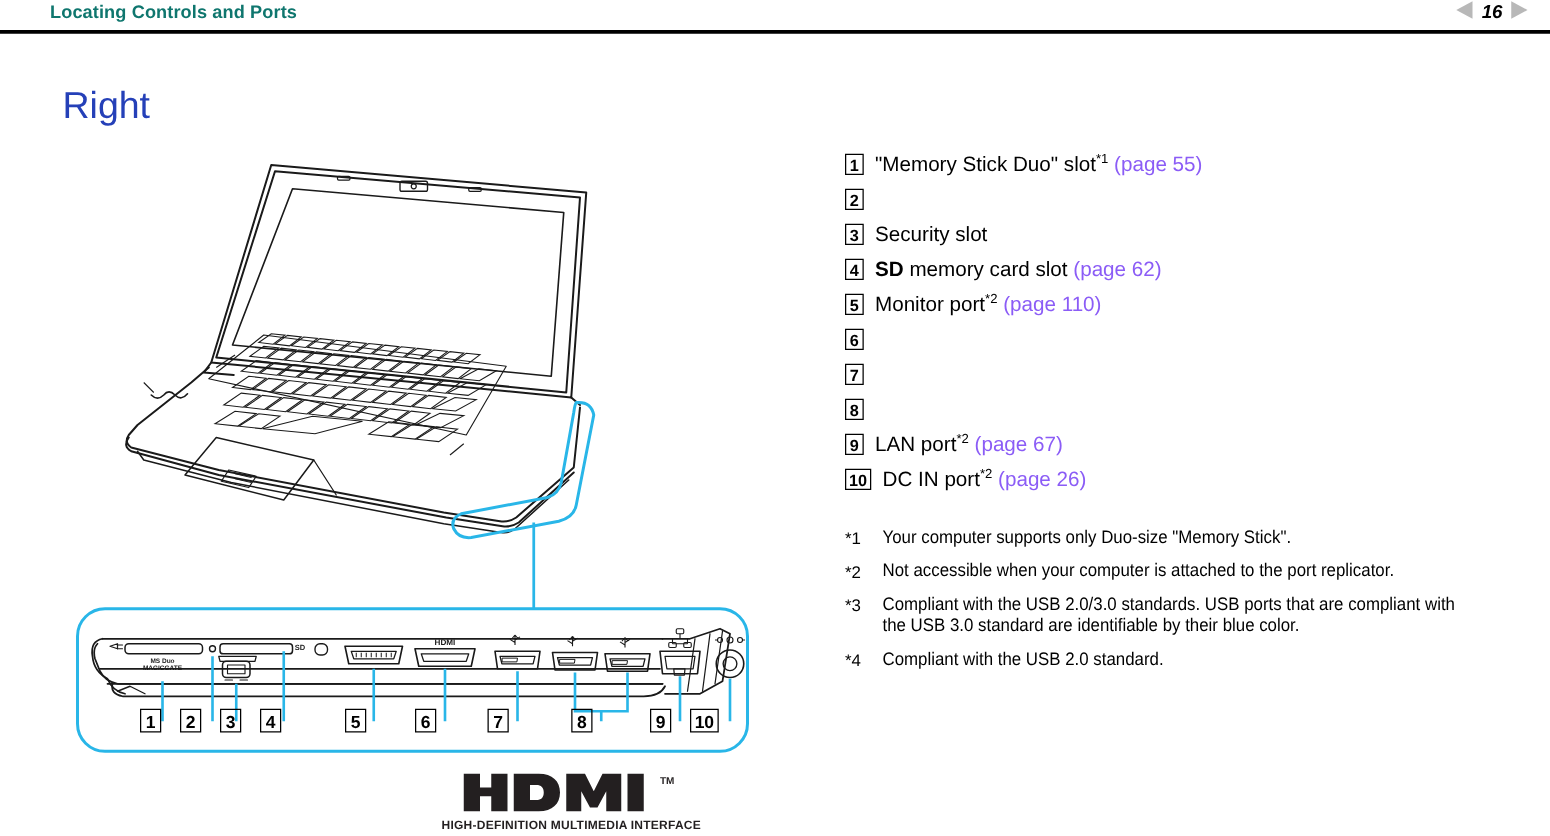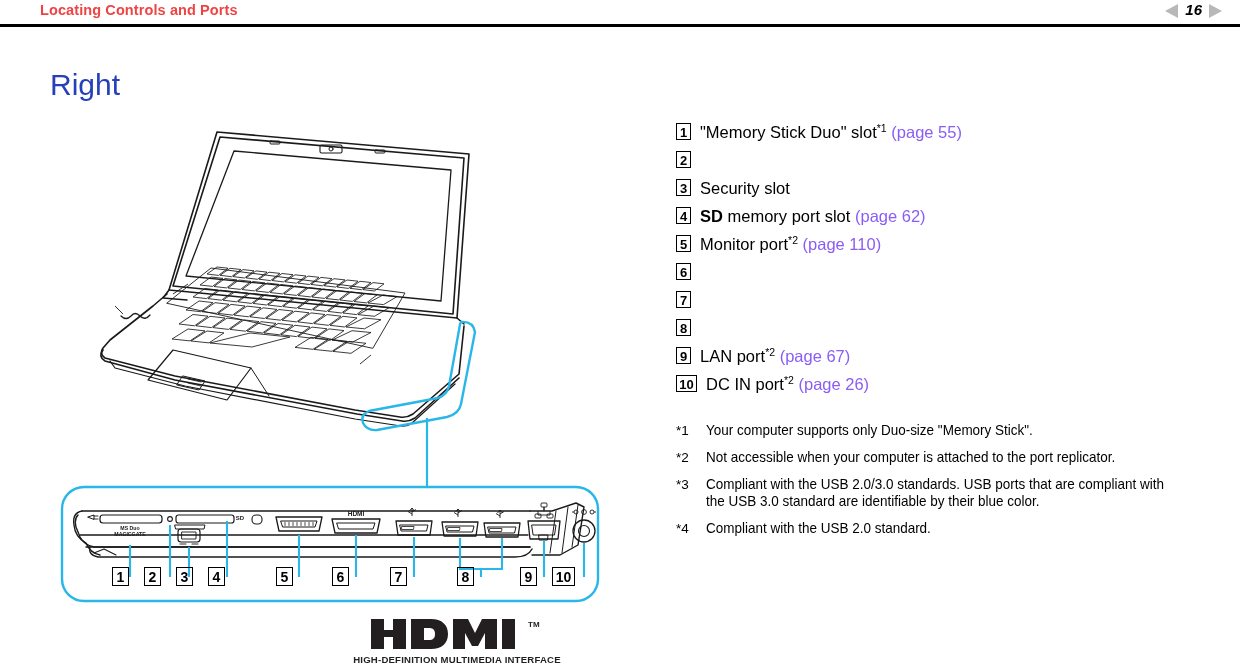--- a/index.html
+++ b/index.html
@@ -11,26 +11,26 @@
     overflow:hidden;
     position:relative;
   }
 
   
   #header{
     position:absolute;left:0;top:0;width:1240px;height:26px;
   }
   #header .breadcrumb{
     position:absolute;left:40px;top:2px;
-    font-size:14.5px;font-weight:bold;color:#ef4444;
+    font-size:14.5px;font-weight:bold;color:#0f766e;
     letter-spacing:0.1px;white-space:nowrap;
   }
   #header .pager{
     position:absolute;right:18px;top:1px;
-    display:flex;align-items:flex-end;gap:7px;
+    display:flex;align-items:flex-start;gap:7px;
   }
   .tri{width:0;height:0;}
   .tri-left{border-top:7px solid transparent;border-bottom:7px solid transparent;border-right:13px solid #b8b8b8;}
   .tri-right{border-top:7px solid transparent;border-bottom:7px solid transparent;border-left:13px solid #b8b8b8;}
   .pagenum{font-size:15px;font-weight:bold;font-style:italic;color:#000;}
   #header .rule{
     position:absolute;left:0;top:24px;width:1240px;height:3px;background:#000;
   }
 
   
@@ -368,21 +368,21 @@
     </div>
     <div class="item-row">
       <div class="numbox">2</div>
     </div>
     <div class="item-row">
       <div class="numbox">3</div>
       <div class="item-text"><span>Security slot</span></div>
     </div>
     <div class="item-row">
       <div class="numbox">4</div>
-      <div class="item-text"><span class="bold">SD</span><span> memory port slot</span><span class="pg"> (page 62)</span></div>
+      <div class="item-text"><span class="bold">SD</span><span> memory card slot</span><span class="pg"> (page 62)</span></div>
     </div>
     <div class="item-row">
       <div class="numbox">5</div>
       <div class="item-text"><span>Monitor port</span><sup>*2</sup><span class="pg"> (page 110)</span></div>
     </div>
     <div class="item-row">
       <div class="numbox">6</div>
     </div>
     <div class="item-row">
       <div class="numbox">7</div>

